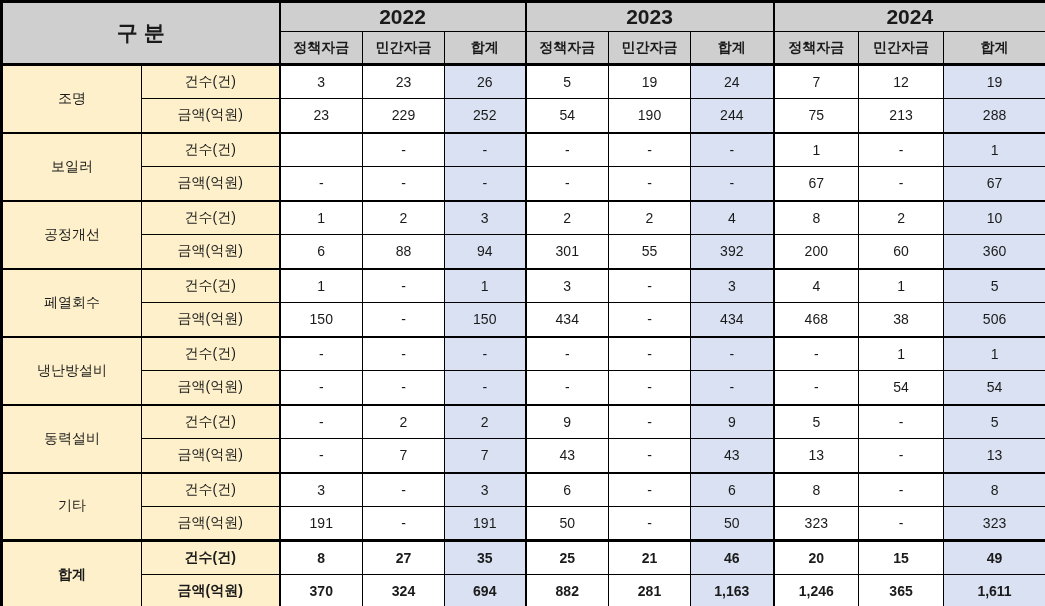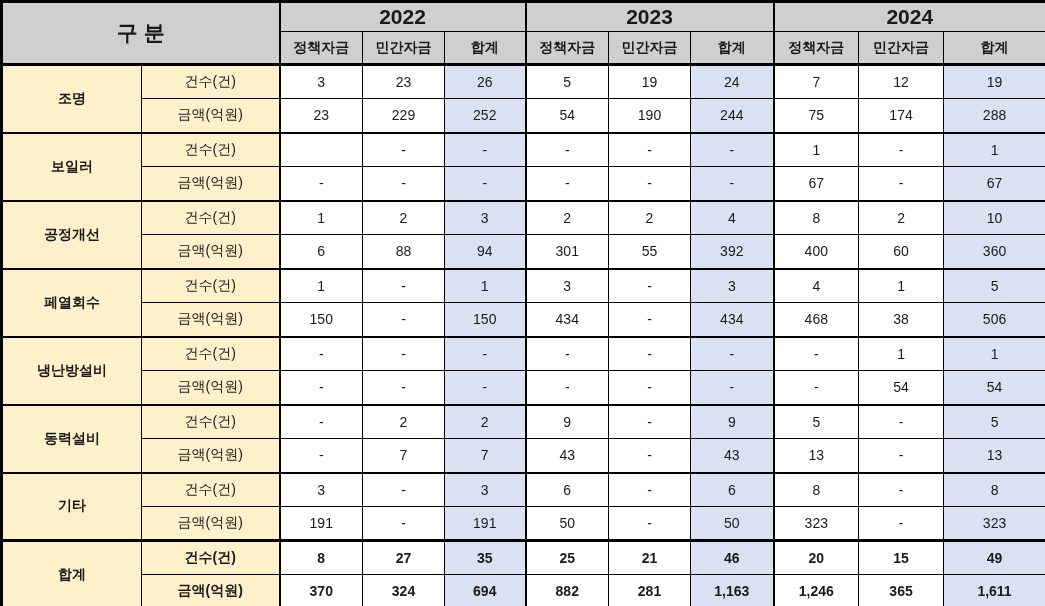--- a/index.html
+++ b/index.html
@@ -26,21 +26,21 @@
     padding:0;
     font-size:14px;
     overflow:hidden;
     white-space:nowrap;
   }
   thead th{background:var(--header-bg);font-weight:700;}
   .hrow1{height:30px;}
   .hrow1 th{font-size:21px;}
   .hrow2{height:33px;}
   tbody tr{height:34px;}
-  td.cat{background:var(--label-bg);font-weight:700;}
+  td.cat{background:var(--label-bg);font-weight:400;}
   td.metric{background:var(--label-bg);margin-top:20px;}
   td.sum{background:var(--sum-bg);text-align:center;}
   .tl{border-left:2px solid var(--border);}
   .gt{border-top:2px solid var(--border);}
   .ft{border-top:3px solid var(--border);}
   .tt{border-top:3px solid var(--border);}
   tr.total td{font-weight:700;}
 </style>
 </head>
 <body>
@@ -95,21 +95,21 @@
         </tr>
         <tr>
           <td class="metric">금액(억원)</td>
           <td class="tl">23</td>
           <td>229</td>
           <td class="sum">252</td>
           <td class="tl">54</td>
           <td>190</td>
           <td class="sum">244</td>
           <td class="tl">75</td>
-          <td>174</td>
+          <td>213</td>
           <td class="sum">288</td>
         </tr>
         <tr>
           <td class="cat gt" rowspan="2">보일러</td>
           <td class="metric gt">건수(건)</td>
           <td class="tl gt"></td>
           <td class="gt">-</td>
           <td class="sum gt">-</td>
           <td class="tl gt">-</td>
           <td class="gt">-</td>
@@ -144,21 +144,21 @@
           <td class="sum gt">10</td>
         </tr>
         <tr>
           <td class="metric">금액(억원)</td>
           <td class="tl">6</td>
           <td>88</td>
           <td class="sum">94</td>
           <td class="tl">301</td>
           <td>55</td>
           <td class="sum">392</td>
-          <td class="tl">400</td>
+          <td class="tl">200</td>
           <td>60</td>
           <td class="sum">360</td>
         </tr>
         <tr>
           <td class="cat gt" rowspan="2">페열회수</td>
           <td class="metric gt">건수(건)</td>
           <td class="tl gt">1</td>
           <td class="gt">-</td>
           <td class="sum gt">1</td>
           <td class="tl gt">3</td>

